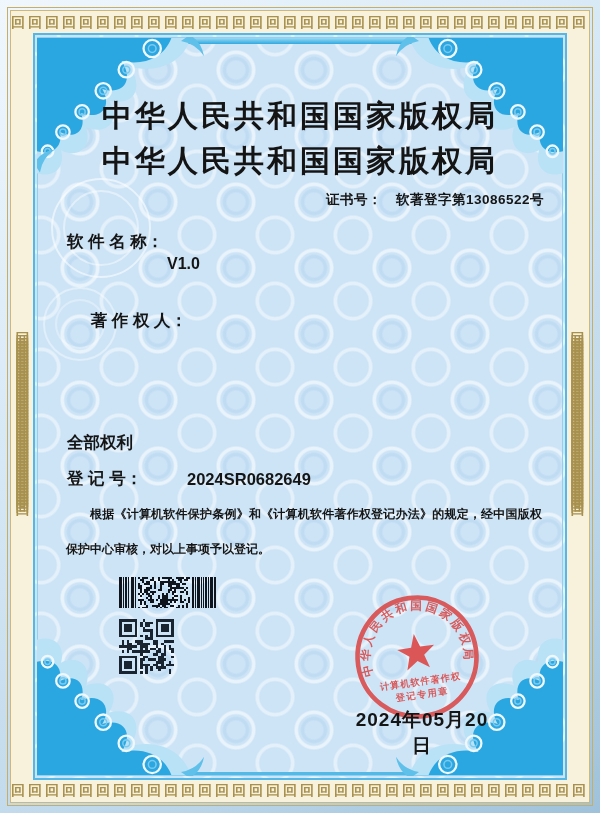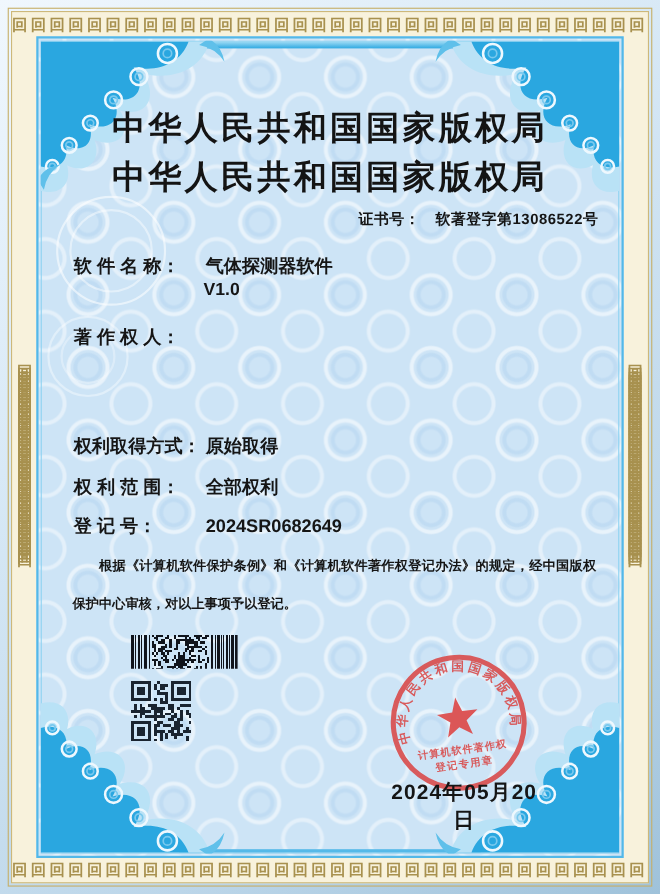--- a/index.html
+++ b/index.html
@@ -56,21 +56,21 @@
   
   .content { position:absolute; inset:0; color:#151515; }
   .abs { position:absolute; }
   .title { left:0; right:0; text-align:center; font-weight:bold; font-size:30px;
            letter-spacing:3px; color:#141414; }
   .certno { right:56px; font-size:13.5px; font-weight:bold; letter-spacing:.5px; }
   .certno .gap { display:inline-block; width:14px; }
   .frow { left:67px; right:36px; display:flex; font-size:16.5px; font-weight:bold; }
   .frow .lbl { flex:0 0 120px; white-space:nowrap; }
   .frow .val { white-space:nowrap; }
-  .subval { left:185px; font-size:16px; font-weight:bold; }
+  .subval { left:167px; font-size:16px; font-weight:bold; }
   .stmt { left:66px; width:476px; font-size:12px; font-weight:bold; line-height:35px;
           text-indent:2em; text-align:justify; }
   .date { left:348px; width:148px; text-align:center; font-size:19px; font-weight:bold;
           letter-spacing:1px; z-index:6; }
 
   .barcode { left:119px; top:577px; width:97px; height:31px; }
   .qrcode  { left:119px; top:619px; width:55px; height:55px; }
 
   .seal { left:352px; top:592px; width:130px; height:130px; transform:rotate(-8deg); z-index:5; opacity:.92; }
 </style>
@@ -185,37 +185,31 @@
 
   <div class="content">
 
     <div class="abs title" style="top:96px;">中华人民共和国国家版权局</div>
     <div class="abs title" style="top:141px;">中华人民共和国国家版权局</div>
 
     <div class="abs certno" style="top:191px;">
       <span>证书号：</span><span class="gap"></span><span>软著登字第13086522号</span>
     </div>
 
-    <div class="abs frow" style="top:231px;">
+    <div class="abs frow" style="top:231px;gap:29px;">
       <span class="lbl">软 件 名 称：</span>
-      <span class="val">气体探测器软件</span>
     </div>
     <div class="abs subval" style="top:255px;">V1.0</div>
 
-    <div class="abs frow" style="top:296px;">
+    <div class="abs frow" style="top:310px;text-align:right;">
       <span class="lbl">著 作 权 人：</span>
     </div>
 
-    <div class="abs frow" style="top:395px;">
-      <span class="lbl">权利取得方式：</span>
-      <span class="val">原始取得</span>
-    </div>
 
     <div class="abs frow" style="top:432px;">
-      <span class="lbl">权 利 范 围：</span>
       <span class="val">全部权利</span>
     </div>
 
     <div class="abs frow" style="top:468px;align-items:center;">
       <span class="lbl">登  记  号：</span>
       <span class="val">2024SR0682649</span>
     </div>
 
     <div class="abs stmt" style="top:497px;">根据《计算机软件保护条例》和《计算机软件著作权登记办法》的规定，经中国版权保护中心审核，对以上事项予以登记。</div>
 

